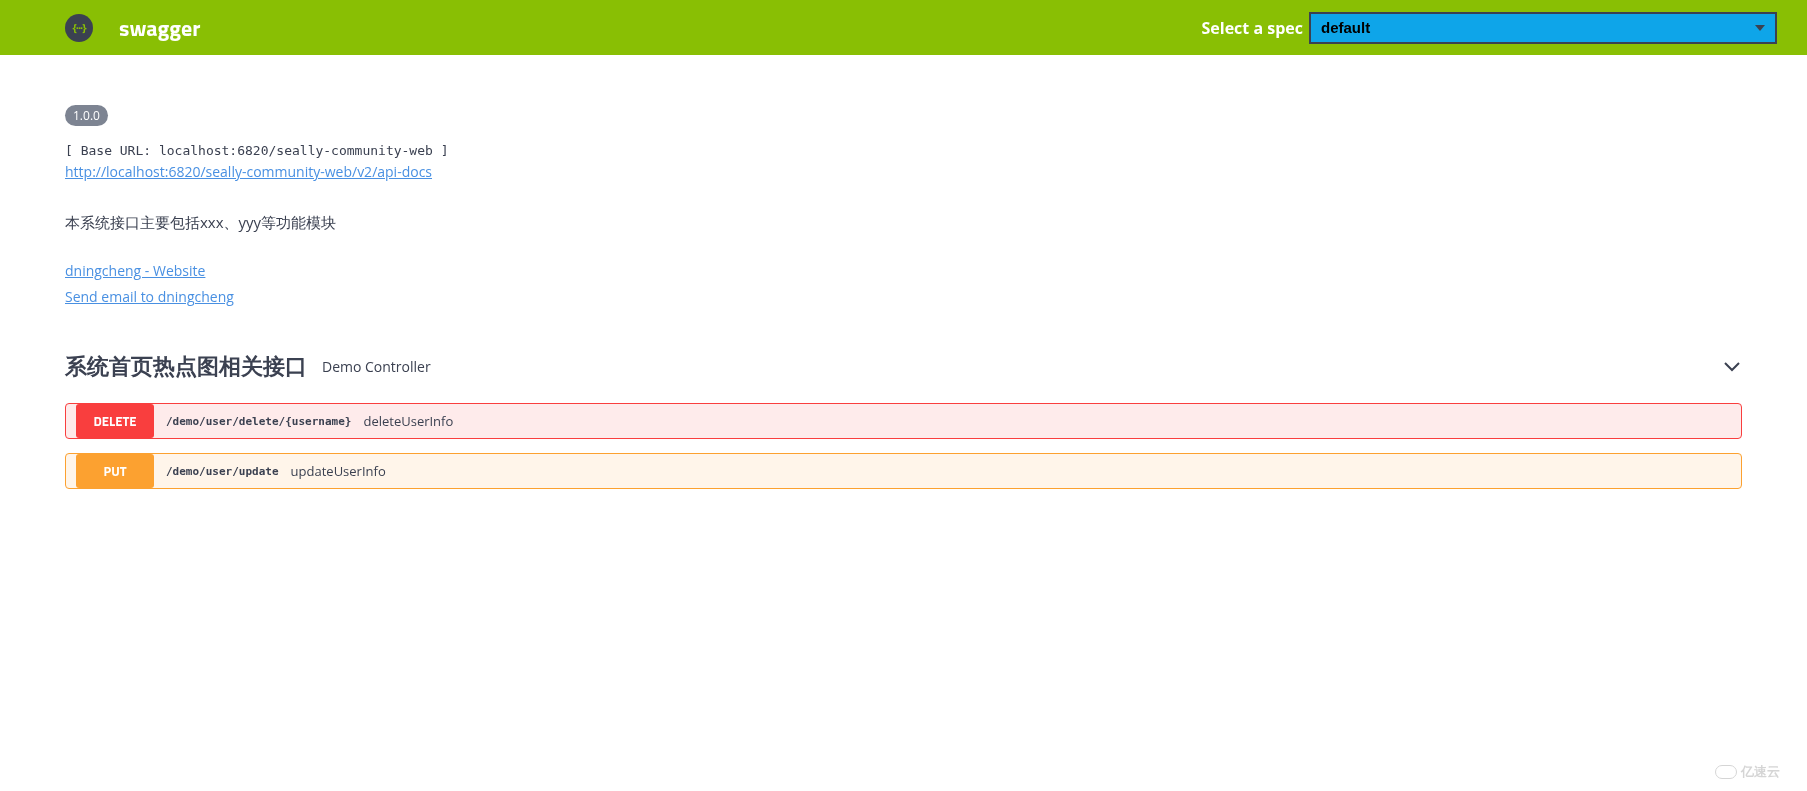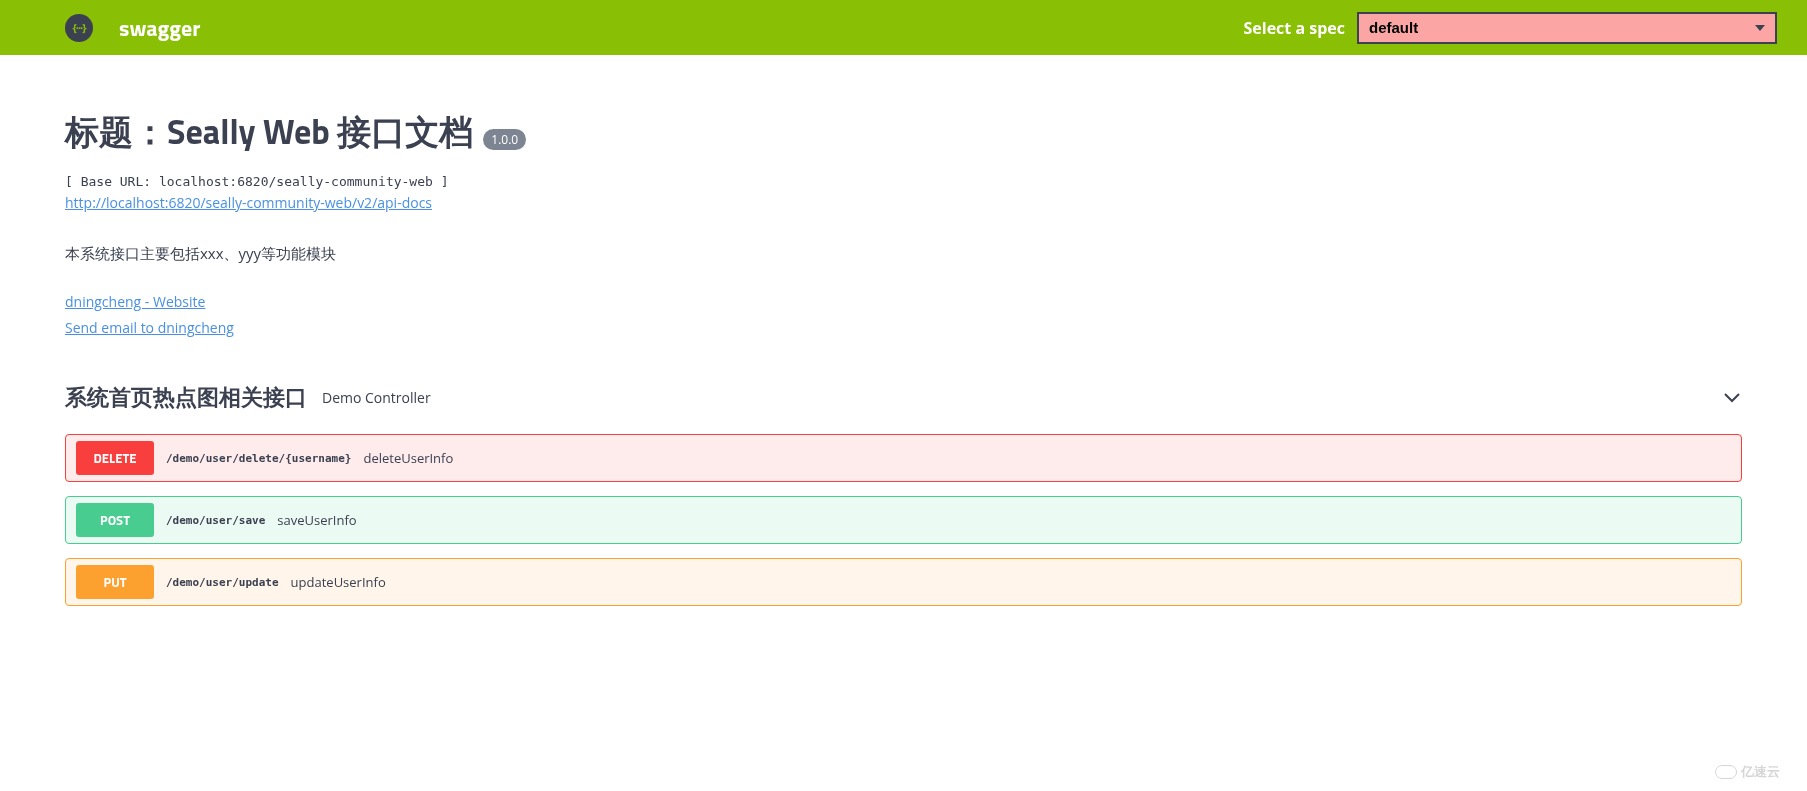--- a/index.html
+++ b/index.html
@@ -45,34 +45,34 @@
     .swagger-text {
       color: #fff;
       font-size: 22px;
       font-weight: 700;
       font-family: "Titillium Web", sans-serif;
       margin-left: 16px;
     }
     .topbar-right {
       display: flex;
       align-items: center;
-      gap: 12px;
+      gap: 6px;
     }
     .spec-label {
       color: #fff;
       font-size: 16px;
       font-weight: 700;
     }
     .spec-select {
-      background: #fca5a5;
+      background: #0ea5e9;
       border: 2px solid #3b4151;
       padding: 4px 30px 4px 10px;
       font-size: 15px;
       font-weight: 700;
-      width: 420px;
+      width: 468px;
       height: 32px;
       appearance: none;
       position: relative;
       cursor: pointer;
     }
     .select-wrapper {
       position: relative;
     }
     .select-wrapper::after {
       content: "";
@@ -170,21 +170,21 @@
       display: flex;
       flex-direction: column;
       gap: 14px;
       margin-top: 8px;
     }
     .op-block {
       border: 1px solid;
       border-radius: 4px;
       display: flex;
       align-items: center;
-      padding: 6px 10px;
+      padding: 0 10px;
       cursor: pointer;
     }
     .op-delete {
       background: rgba(249, 62, 62, 0.1);
       border-color: #f93e3e;
     }
     .op-get {
       background: rgba(97, 175, 254, 0.1);
       border-color: #61affe;
     }
@@ -256,21 +256,20 @@
     <div class="select-wrapper">
       <select class="spec-select">
         <option>default</option>
       </select>
     </div>
   </div>
 </div>
 
 <div class="info-section">
   <div class="title-row">
-    <h2 class="main-title">标题：Seally Web 接口文档</h2>
     <span class="version-badge">1.0.0</span>
   </div>
   <div class="base-url">[ Base URL: localhost:6820/seally-community-web ]</div>
   <a class="api-docs-link">http://localhost:6820/seally-community-web/v2/api-docs</a>
   <div class="description">本系统接口主要包括xxx、yyy等功能模块</div>
   <a class="contact-link first">dningcheng - Website</a><br>
   <a class="contact-link">Send email to dningcheng</a>
 </div>
 
 <div class="tag-section">
@@ -283,25 +282,20 @@
       <path d="M3 7 L10 14 L17 7" stroke="#3b4151" stroke-width="2" fill="none"></path>
     </svg>
   </div>
 
   <div class="operations">
     <div class="op-block op-delete">
       <span class="method-badge method-delete">DELETE</span>
       <span class="op-path">/demo/user/delete/{username}</span>
       <span class="op-summary">deleteUserInfo</span>
     </div>
-    <div class="op-block op-post">
-      <span class="method-badge method-post">POST</span>
-      <span class="op-path">/demo/user/save</span>
-      <span class="op-summary">saveUserInfo</span>
-    </div>
     <div class="op-block op-put">
       <span class="method-badge method-put">PUT</span>
       <span class="op-path">/demo/user/update</span>
       <span class="op-summary">updateUserInfo</span>
     </div>
   </div>
 </div>
 
 <div class="watermark">
   <div class="watermark-icon"></div>

